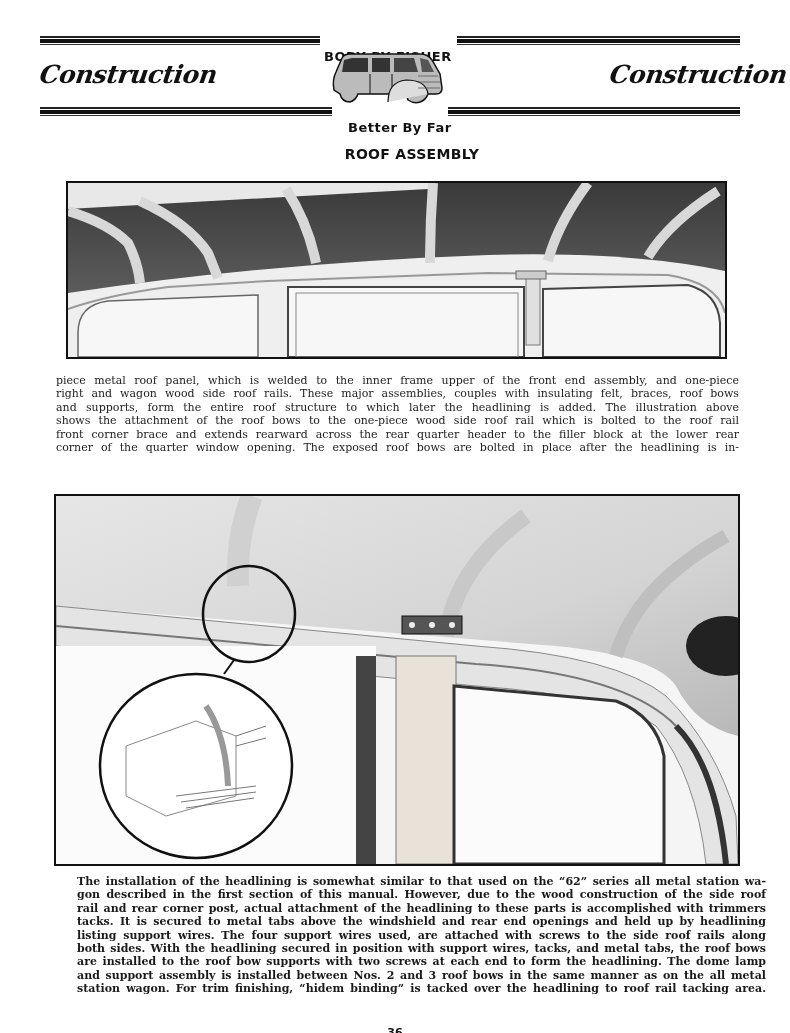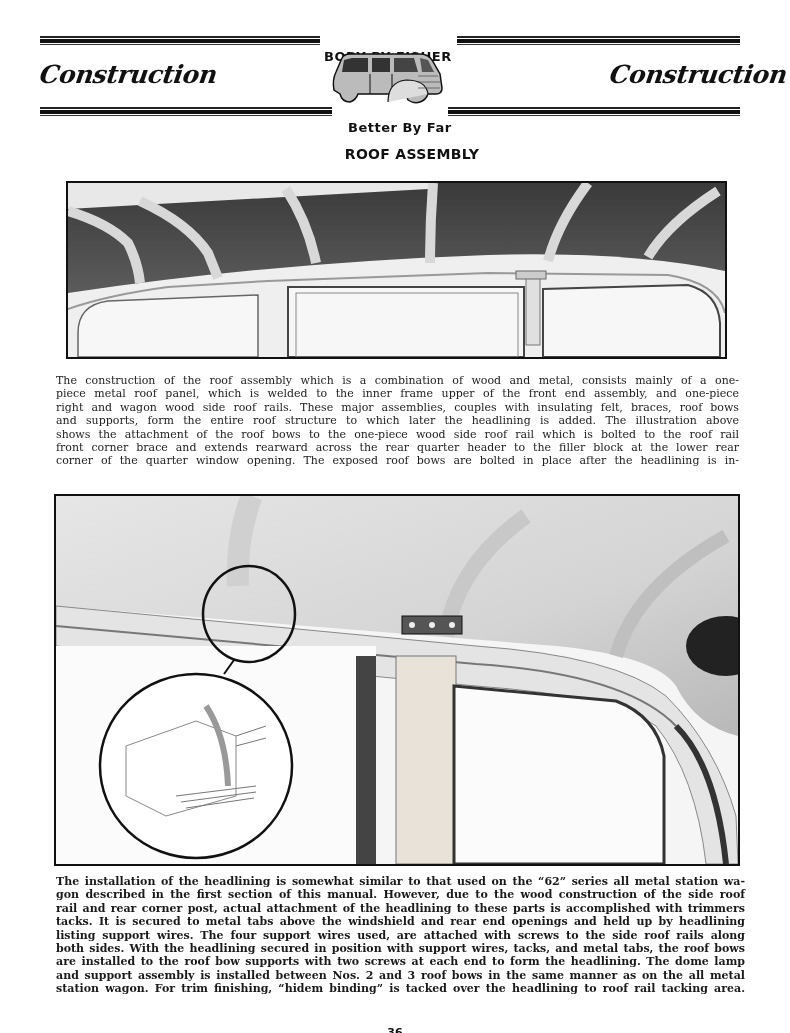--- a/index.html
+++ b/index.html
@@ -16,21 +16,21 @@
   .car { position: absolute; left: 328px; top: 50px; width: 120px; height: 56px; }
 
   .title { position: absolute; left: 0; width: 790px; top: 146px; text-align: center; font-family: "DejaVu Sans", sans-serif; font-weight: bold; font-size: 14px; letter-spacing: 0.3px; color: #111; padding-left: 17px; }
 
   .photo { position: absolute; border: 2px solid #111; overflow: hidden; background: #ddd; }
   .photo svg { display: block; }
 
   .para { position: absolute; font-family: "DejaVu Serif", serif; font-size: 11px; line-height: 13.4px; text-align: justify; color: #222; }
   .para .ln { display: block; text-align: justify; text-align-last: justify; white-space: nowrap; }
   .para .ln.last { text-align-last: left; }
-  .p2 { font-weight: bold; color: #1a1a1a; }
+  .p2 { font-weight: bold; color: #1a1a1a; margin-left: 21px; }
 
   .pagenum { position: absolute; left: 0; width: 790px; top: 1004px; text-align: center; font-family: "DejaVu Sans", sans-serif; font-weight: bold; font-size: 11px; color: #111; margin-top: 22px; }
 </style>
 </head>
 <body>
 
 <div>
 
   <div class="hdr-rule" style="left:40px; top:36px; width:280px;">
       <div class="r1"></div>
@@ -100,21 +100,20 @@
     <path d="M10 174 L10 150 Q10 122 40 118 L190 112 L190 174 Z" fill="#f7f7f7" stroke="#666" stroke-width="1.5"></path>
     <rect x="220" y="104" width="236" height="70" fill="#f7f7f7" stroke="#444" stroke-width="2"></rect>
     <rect x="228" y="110" width="222" height="64" fill="none" stroke="#888" stroke-width="1"></rect>
     <path d="M475 174 L475 106 L620 102 Q650 110 652 140 L652 174 Z" fill="#f7f7f7" stroke="#444" stroke-width="2"></path>
     <rect x="458" y="92" width="14" height="70" fill="#e0e0e0" stroke="#777"></rect>
     <rect x="448" y="88" width="30" height="8" fill="#ccc" stroke="#666"></rect>
   </svg>
 </div>
 
 <div class="para p1" style="left:56px; top:374px; width:683px;">
-  <span class="ln">The construction of the roof assembly which is a combination of wood and metal, consists mainly of a one-</span>
   <span class="ln">piece metal roof panel, which is welded to the inner frame upper of the front end assembly, and one-piece</span>
   <span class="ln">right and wagon wood side roof rails.  These major assemblies, couples with insulating felt, braces, roof bows</span>
   <span class="ln">and supports, form the entire roof structure to which later the headlining is added.  The illustration above</span>
   <span class="ln">shows the attachment of the roof bows to the one-piece wood side roof rail which is bolted to the roof rail</span>
   <span class="ln">front corner brace and extends rearward across the rear quarter header to the filler block at the lower rear</span>
   <span class="ln">corner of the quarter window opening.  The exposed roof bows are bolted in place after the headlining is in-</span>
 </div>
 
 <div class="photo" style="left:54px; top:494px; width:682px; height:368px;">
   <svg width="682" height="368" viewBox="0 0 682 368">

